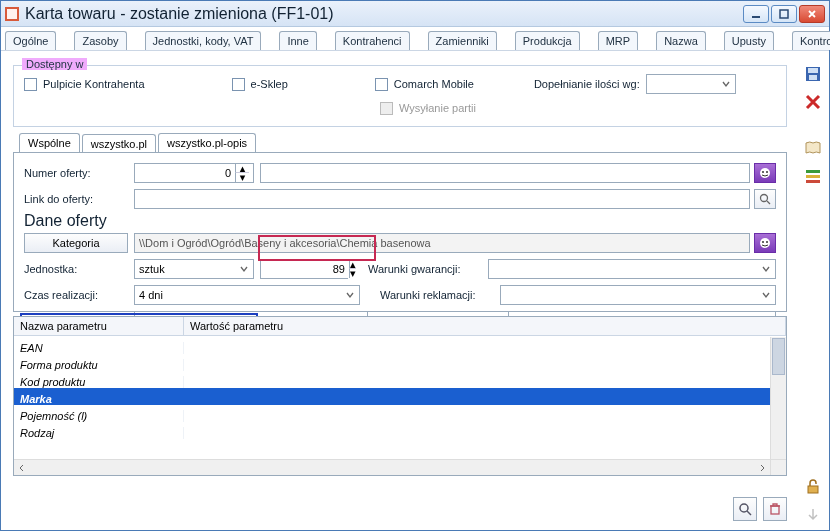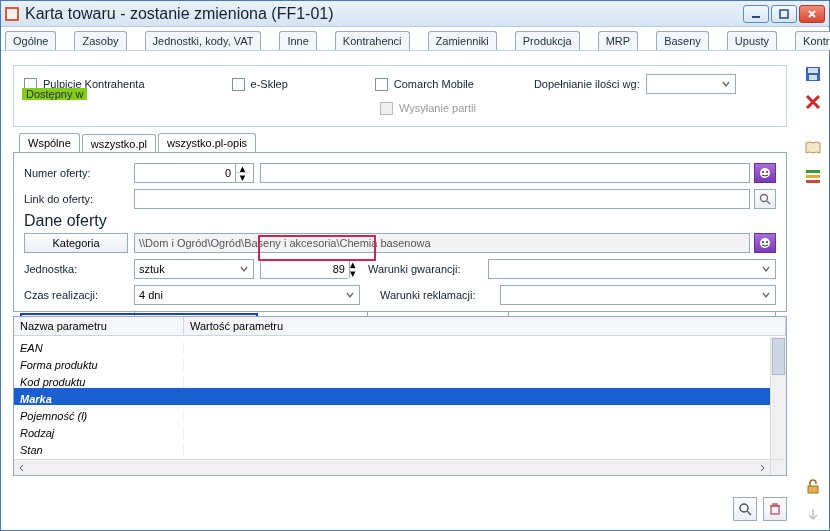--- a/index.html
+++ b/index.html
@@ -23,21 +23,21 @@
   .tab { border: 1px solid #9ab; border-bottom: none; padding: 3px 7px; background: #f3f7fc;
     border-radius: 3px 3px 0 0; margin-right: 2px; cursor: default; color:#234; white-space:nowrap;}
   .tabscroll { display:flex; }
   .tabscroll .sbtn { width:16px;height:16px;border:1px solid #9ab;background:#f3f7fc;display:inline-flex;align-items:center;justify-content:center;margin-left:2px;}
 
   .body { position: absolute; top: 30px; left: 4px; right: 34px; bottom: 4px; background:#fff; }
   .rightbar { position: absolute; top: 30px; right: 2px; width: 28px; bottom: 4px; display:flex; flex-direction:column; align-items:center; gap:6px; padding-top:6px;}
   .rb-icon { width:22px;height:22px;display:flex;align-items:center;justify-content:center;border:1px solid transparent;border-radius:2px;}
 
   .groupbox { border:1px solid #c4d2e3; margin:8px 8px 4px 8px; padding:8px 10px 8px 10px; position:relative; }
-  .groupbox .legend { position:absolute; top:-8px; left:8px; background:#84cc16; padding:0 4px; color:#234;margin-top:30px;}
+  .groupbox .legend { position:absolute; top:-8px; left:8px; background:#f0abfc; padding:0 4px; color:#234;}
   .chkrow { display:flex; align-items:center; height:20px;}
   .chkrow .gap { display:inline-block; }
   .chk { width:13px;height:13px;border:1px solid #7a93b0;background:#fff;margin-right:6px;display:inline-block;vertical-align:middle;}
   .chk.disabled { background:#eee;border-color:#bbb;}
   .lbl { color:#123; }
   .lbl.disabled { color:#999; }
   .ddlabel { color:#123; margin-right:6px;}
   .dd { border:1px solid #9ab;background:#fff;height:20px;display:inline-flex;align-items:center;justify-content:flex-end;padding-right:2px;}
   .dd .arrow { width:14px;height:14px;display:inline-flex;align-items:center;justify-content:center;}
 
@@ -116,21 +116,21 @@
     <div class="tabbar">
       <div class="tabs">
         <span class="tab">Ogólne</span>
         <span class="tab">Zasoby</span>
         <span class="tab">Jednostki, kody, VAT</span>
         <span class="tab">Inne</span>
         <span class="tab">Kontrahenci</span>
         <span class="tab">Zamienniki</span>
         <span class="tab">Produkcja</span>
         <span class="tab">MRP</span>
-        <span class="tab">Baseny</span>
+        <span class="tab">Nazwa</span>
         <span class="tab">Upusty</span>
         <span class="tab">Kontrola jakości</span>
         <span class="tab">Grupy</span>
       </div>
       <div class="tabscroll">
         <span class="sbtn">
             <svg width="8" height="8" viewBox="0 0 8 8">
               <path d="M5 1 L2 4 L5 7" fill="none" stroke="#456" stroke-width="1.5"></path>
             </svg>
           </span>
@@ -336,23 +336,20 @@
             </div>
           <div class="gr sel">
               <div class="c1" style="font-weight:bold">Marka</div>
             </div>
           <div class="gr">
               <div class="c1">Pojemność (l)</div>
             </div>
           <div class="gr">
               <div class="c1">Rodzaj</div>
             </div>
-          <div class="gr">
-              <div class="c1">Stan</div>
-            </div>
         </div>
         <div class="vscroll">
             <div class="thumb"></div>
           </div>
         <div class="hscroll">
           <span class="hbtn">
               <svg width="8" height="8" viewBox="0 0 8 8">
                 <path d="M5 1 L2 4 L5 7" fill="none" stroke="#666"></path>
               </svg>
             </span>

